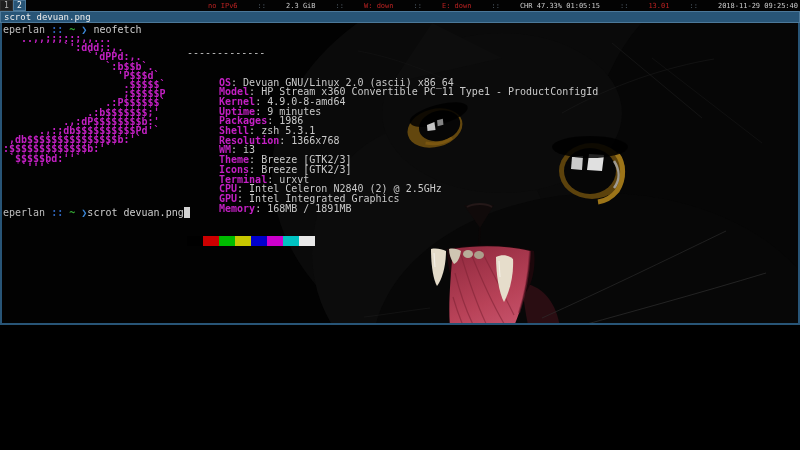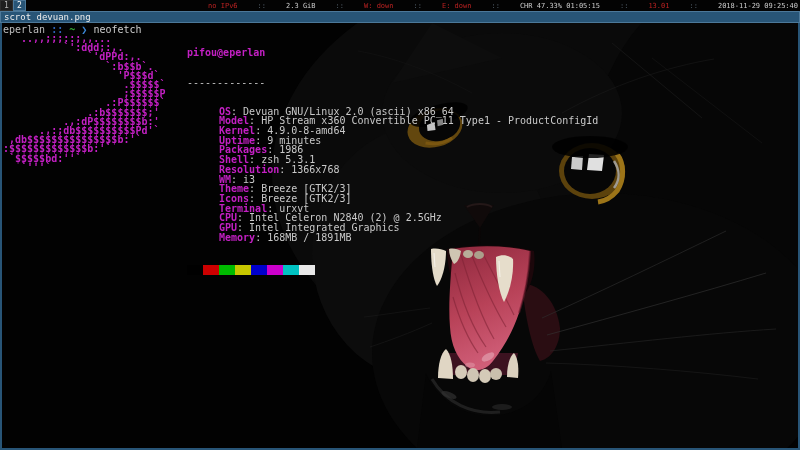--- a/index.html
+++ b/index.html
@@ -14,21 +14,21 @@
   .ws { min-width:13px; padding:0 3px; display:flex; align-items:center; justify-content:center;
     font-size:8px; line-height:1; color:#b5b5b5; background:#1f1f1f; border:1px solid #2e2e2e; cursor:pointer; }
   .ws.active { background:#285577; border-color:#4c7899; color:#f5f5f5; }
   .status { display:flex; align-items:center; gap:20px; font-size:7px; padding-right:2px; white-space:pre; }
 
   
   .titlebar { height:12px; background:#285577; border:1px solid #4c7899; color:#ededed;
     font-size:9px; line-height:1; display:flex; align-items:center; padding-left:3px; }
 
   
-  .terminal { position:relative; height:425px; background:#020202;
+  .terminal { position:relative; height:300px; background:#020202;
     border-left:2px solid #285577; border-right:2px solid #285577; overflow:hidden; }
   .bborder { height:2px; background:#285577; }
   .wall { position:absolute; inset:0; z-index:1; }
 
   .line { position:absolute; left:1px; font-size:10px; color:#c9c9c9; z-index:2; }
   .line span { }
   .prompt1 { top:1px; }
   .prompt2 { top:184px; }
   .c-user { color:#bdbdbd; }
   .c-sep  { color:#2d62b5; font-weight:bold; }
@@ -186,23 +186,28 @@
                  .:P$$$$$$`
               .:b$$$$$$$;'
           .,:dP$$$$$$$$b:'
       .,:;db$$$$$$$$$$Pd'`
  ,db$$$$$$$$$$$$$$$b:'`
 :$$$$$$$$$$$$$b:'`
  `$$$$$bd:''`
    `'''`</pre>
 
     <div class="info">
-      <div class="uh">pifou@eperlan</div>
       <div class="isep">-------------</div>
       <div><div><span class="ilabel">OS</span><span class="ival">: Devuan GNU/Linux 2.0 (ascii) x86_64</span></div><div><span class="ilabel">Model</span><span class="ival">: HP Stream x360 Convertible PC 11 Type1 - ProductConfigId</span></div><div><span class="ilabel">Kernel</span><span class="ival">: 4.9.0-8-amd64</span></div><div><span class="ilabel">Uptime</span><span class="ival">: 9 minutes</span></div><div><span class="ilabel">Packages</span><span class="ival">: 1986</span></div><div><span class="ilabel">Shell</span><span class="ival">: zsh 5.3.1</span></div><div><span class="ilabel">Resolution</span><span class="ival">: 1366x768</span></div><div><span class="ilabel">WM</span><span class="ival">: i3</span></div><div><span class="ilabel">Theme</span><span class="ival">: Breeze [GTK2/3]</span></div><div><span class="ilabel">Icons</span><span class="ival">: Breeze [GTK2/3]</span></div><div><span class="ilabel">Terminal</span><span class="ival">: urxvt</span></div><div><span class="ilabel">CPU</span><span class="ival">: Intel Celeron N2840 (2) @ 2.5GHz</span></div><div><span class="ilabel">GPU</span><span class="ival">: Intel Integrated Graphics</span></div><div><span class="ilabel">Memory</span><span class="ival">: 168MB / 1891MB</span></div></div>
       <div class="palette"><div class="swatch" style="background: rgb(0, 0, 0);"></div><div class="swatch" style="background: rgb(204, 0, 0);"></div><div class="swatch" style="background: rgb(0, 187, 0);"></div><div class="swatch" style="background: rgb(199, 199, 0);"></div><div class="swatch" style="background: rgb(0, 0, 204);"></div><div class="swatch" style="background: rgb(204, 0, 204);"></div><div class="swatch" style="background: rgb(0, 194, 194);"></div><div class="swatch" style="background: rgb(232, 232, 232);"></div></div>
     </div>
 
+    <div class="line prompt2">
+      <span class="c-user">eperlan</span>
+      <span class="c-sep">::</span>
+      <span class="c-path">~</span>
+      <span class="c-arrow">❯</span><span class="c-cmd">scrot devuan.png</span><span class="cursor"></span>
+    </div>
 
   </div>
 
   <div class="bborder"></div>
 </div>
 
 </body></html>

